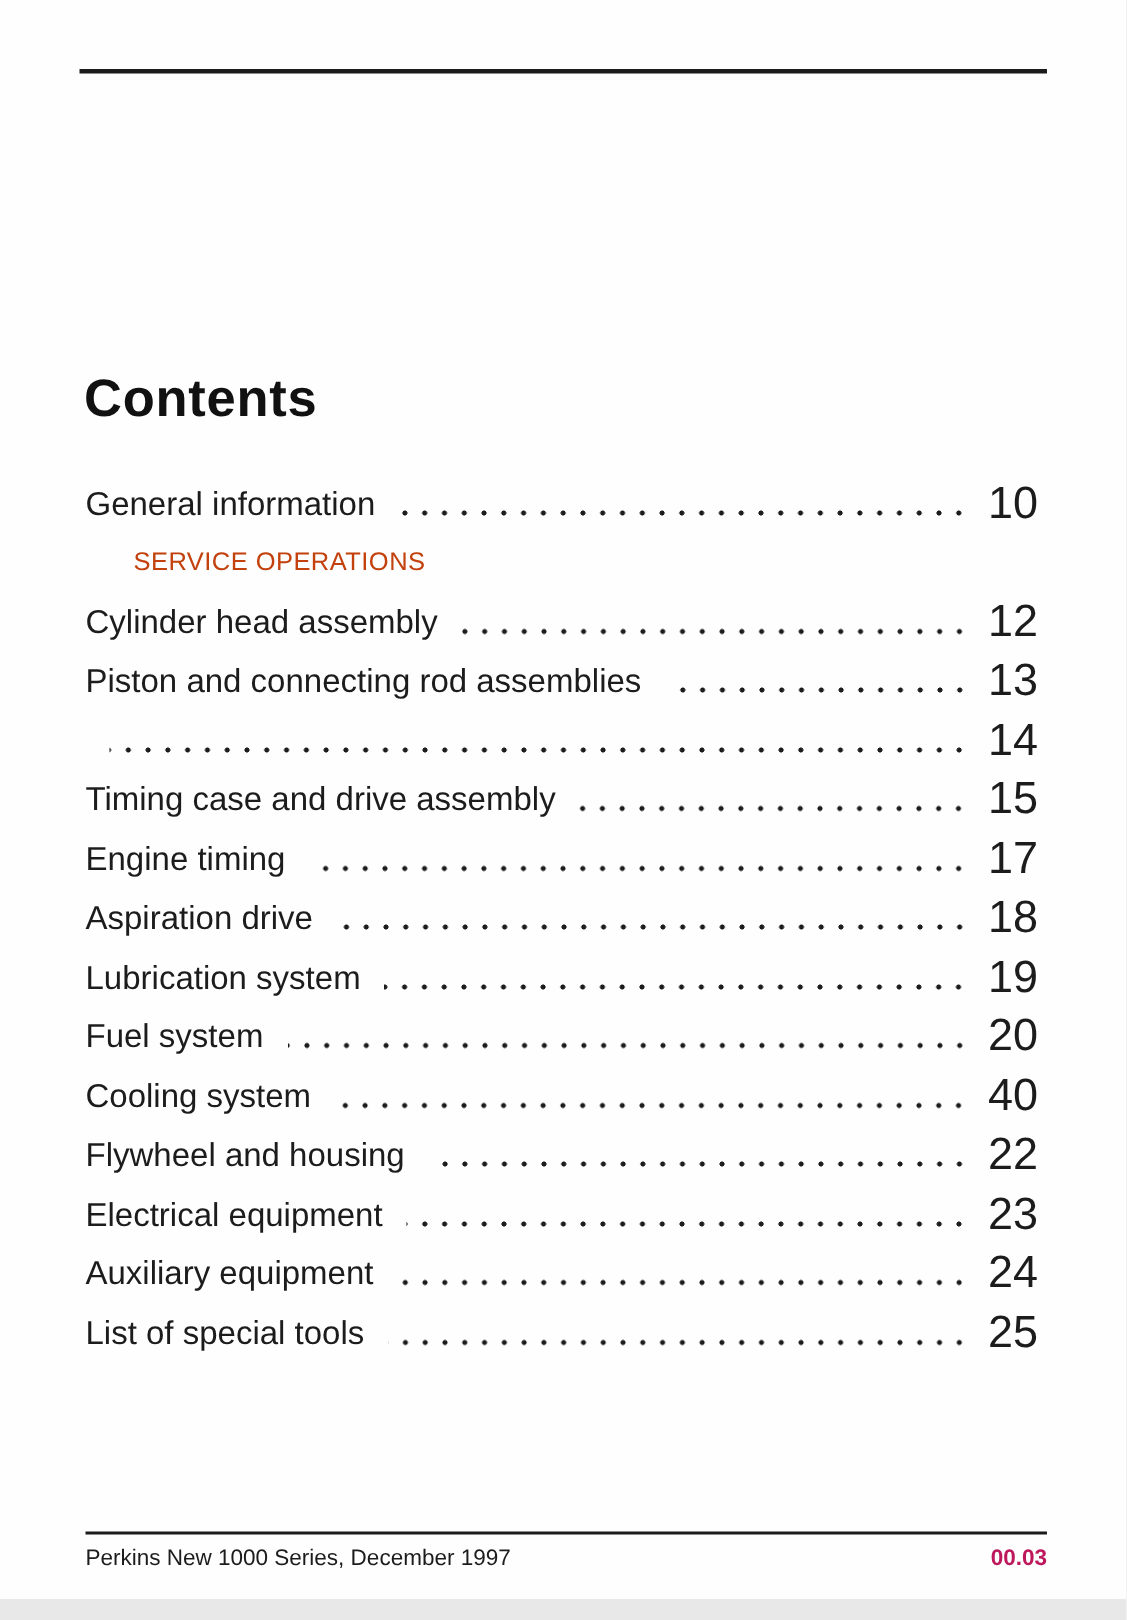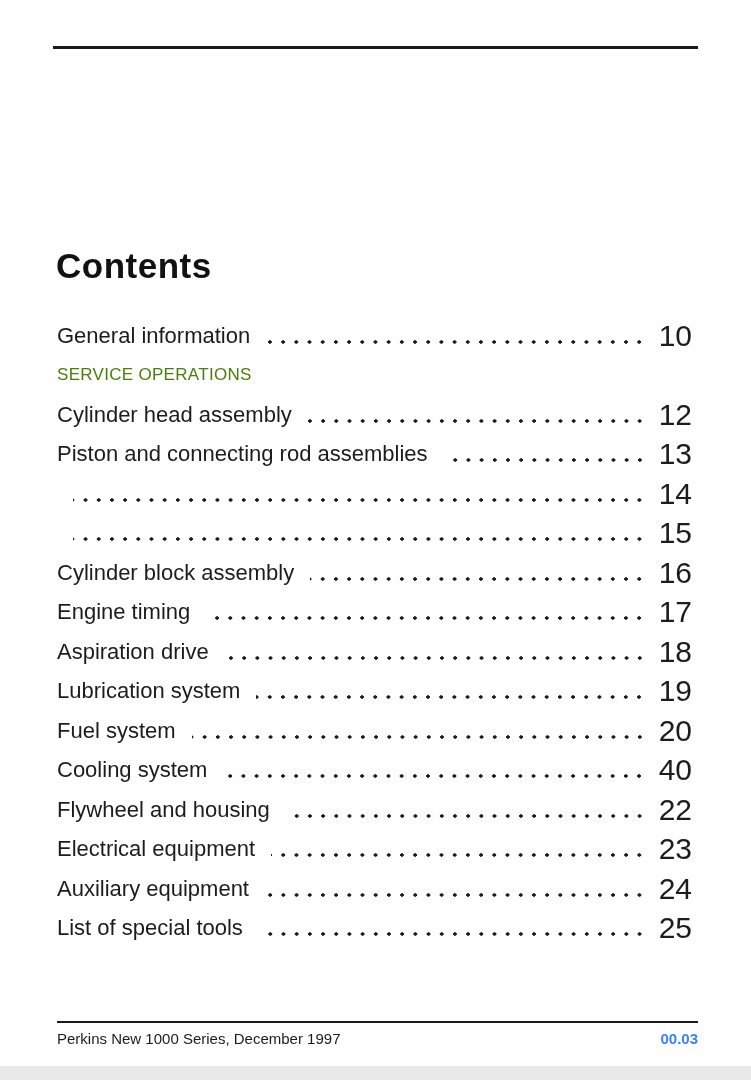--- a/index.html
+++ b/index.html
@@ -51,21 +51,22 @@
     color: #1c1c1c;
   }
   .toc-section-row {
     display: flex;
     align-items: center;
     height: 39.5px;
   }
   .toc-section-title {
     font-size: 17px;
     letter-spacing: 0.3px;
-    color: #4d7c0f;
+    color: #c2410c;
+    margin-left: 32px;
   }
   .toc-leader {
     flex: 1;
     height: 4px;
     align-self: center;
     position: relative;
     top: 6px;
     margin: 0 12px 0 16px;
     background-image: radial-gradient(circle, #1c1c1c 1.5px, rgba(0,0,0,0) 1.9px);
     background-size: 13.2px 4px;
@@ -95,21 +96,21 @@
     justify-content: space-between;
     align-items: flex-start;
   }
   .footer-left {
     font-size: 15px;
     color: #1c1c1c;
   }
   .footer-right {
     font-size: 15px;
     font-weight: 700;
-    color: #3b82f6;
+    color: #be185d;
   }
 </style>
 </head>
 <body>
 
 <div class="page">
 
   <div class="top-rule"></div>
 
   <div class="doc-heading">Contents</div>
@@ -137,29 +138,25 @@
     <span class="toc-leader"></span>
     <span class="toc-page">13</span>
   </div>
 
   <div class="toc-row">
     <span class="toc-leader"></span>
     <span class="toc-page">14</span>
   </div>
 
   <div class="toc-row">
+    <span class="toc-title">Timing case and drive assembly</span>
     <span class="toc-leader"></span>
     <span class="toc-page">15</span>
   </div>
 
-  <div class="toc-row">
-    <span class="toc-title">Cylinder block assembly</span>
-    <span class="toc-leader"></span>
-    <span class="toc-page">16</span>
-  </div>
 
   <div class="toc-row">
     <span class="toc-title">Engine timing</span>
     <span class="toc-leader"></span>
     <span class="toc-page">17</span>
   </div>
 
   <div class="toc-row">
     <span class="toc-title">Aspiration drive</span>
     <span class="toc-leader"></span>

